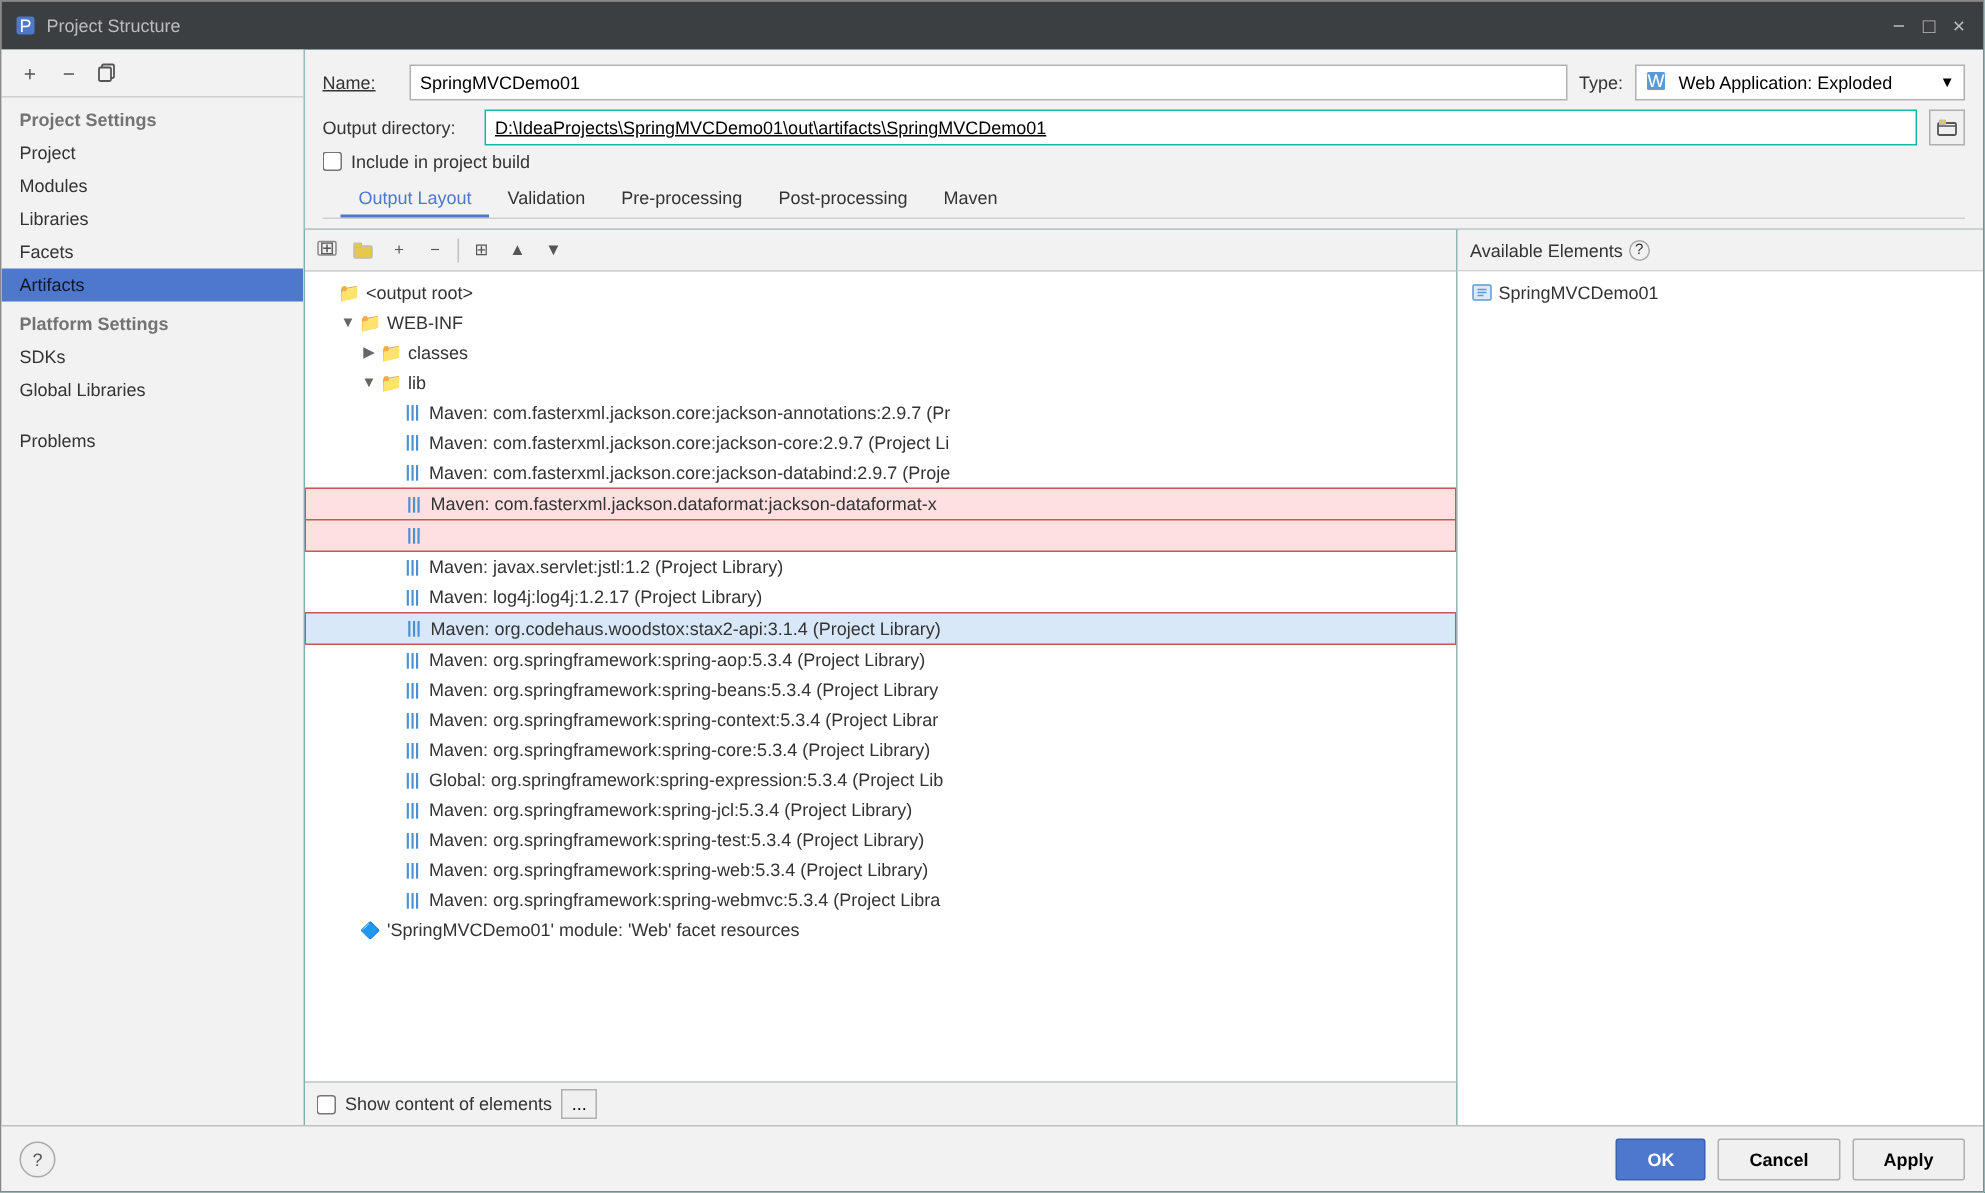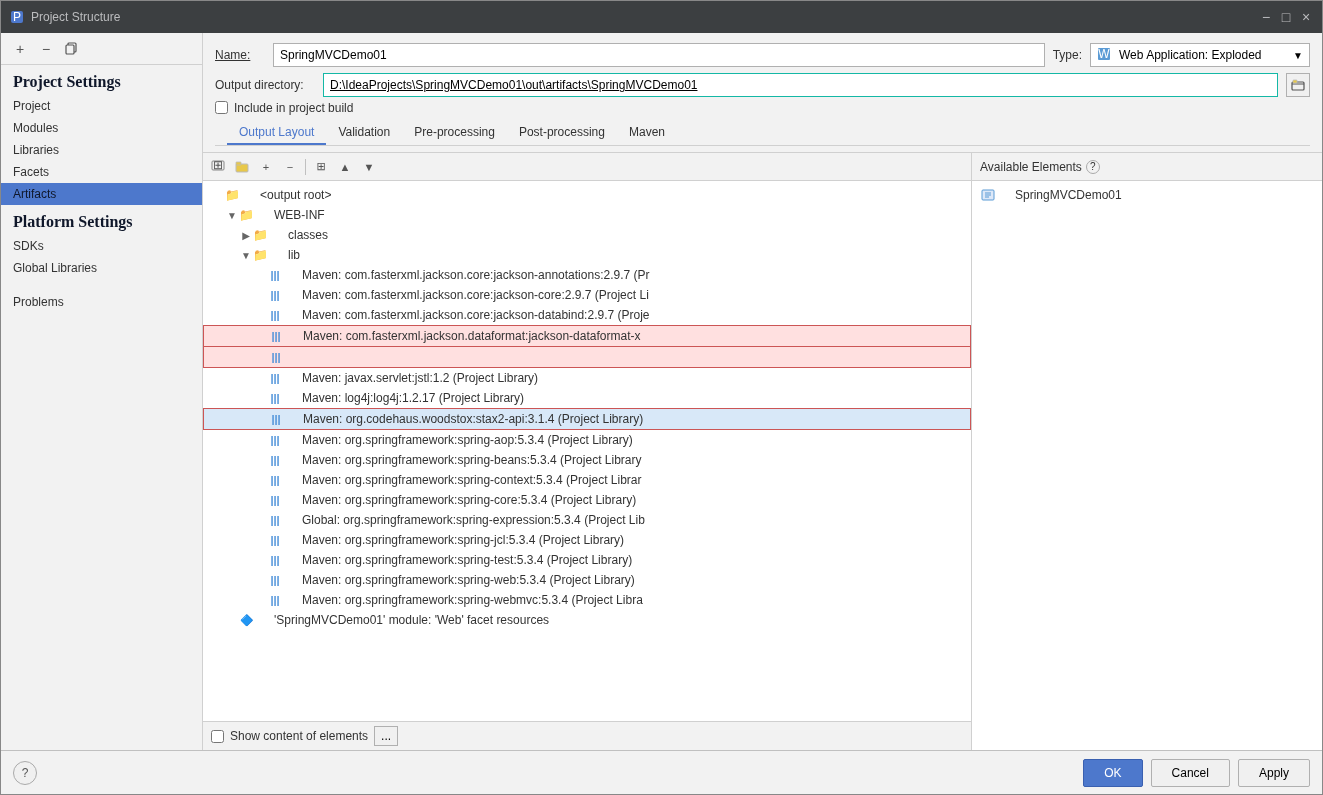--- a/index.html
+++ b/index.html
@@ -70,23 +70,22 @@
       color: #333;
       display: flex;
       align-items: center;
       gap: 6px;
     }
     .sidebar-item.active { background: #4d78cc; color: #0f172a; }
     
     .sidebar-section-header {
       padding: 8px 12px 4px 12px;
       font-weight: bold;
-      color: #0f172a;
-      font-size: 16px;
-      font-family: Liberation Serif, serif;
+      color: #737373;
+      font-size: 12px;
     }
     
     
     .right-panel {
       flex: 1;
       display: flex;
       flex-direction: column;
       overflow: hidden;
       background: #0f766e;
     }
@@ -235,21 +234,21 @@
       padding: 2px 8px;
       display: flex;
       align-items: center;
       cursor: pointer;
       white-space: nowrap;
       color: #333;
     }
     .tree-item.highlighted { background: #e8d0d0; border: 1px solid #cc4444; }
     .tree-expand { width: 14px; display: inline-flex; align-items: center; justify-content: center; cursor: pointer; font-size: 10px; color: #666; }
     .tree-icon { width: 16px; height: 16px; display: inline-flex; align-items: center; justify-content: center; margin-right: 3px; font-size: 12px; }
-    .tree-label { font-size: 12px; margin-left: 16px; }
+    .tree-label { font-size: 12px; }
     
     .maven-icon { color: #4a90d9; font-weight: bold; font-size: 10px; }
     .folder-icon { color: #e8c84a; }
     .resource-icon { color: #4a90d9; }
     
     
     .available-panel {
       width: 350px;
       display: flex;
       flex-direction: column;
@@ -324,20 +323,21 @@
       font-size: 13px; color: #555;
     }
     .footer-buttons { display: flex; gap: 8px; }
     .footer-btn {
       padding: 6px 20px;
       border: 1px solid #b0b0b0;
       background: #f0f0f0;
       cursor: pointer;
       font-size: 12px;
       border-radius: 2px;
+      font-weight: bold;
     }
     .footer-btn.primary {
       background: #4d78cc;
       color: #fff;
       border-color: #3a60b0;
     }
     
     
     ::-webkit-scrollbar { width: 8px; height: 8px; }
     ::-webkit-scrollbar-track { background: #f0f0f0; }

